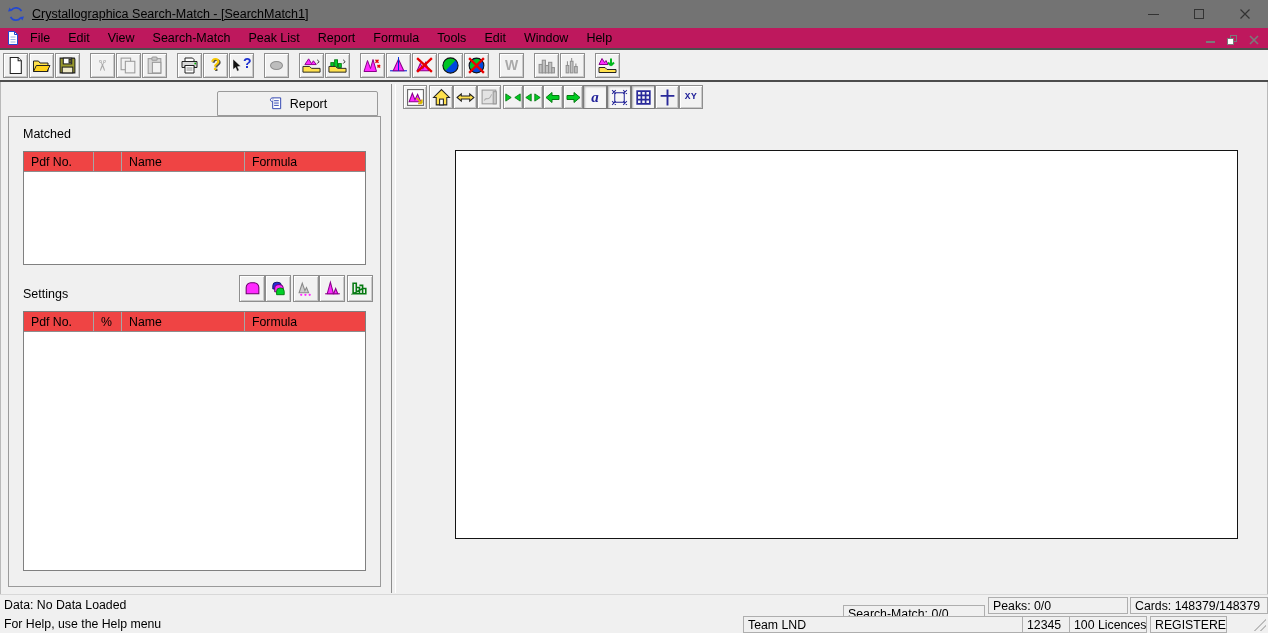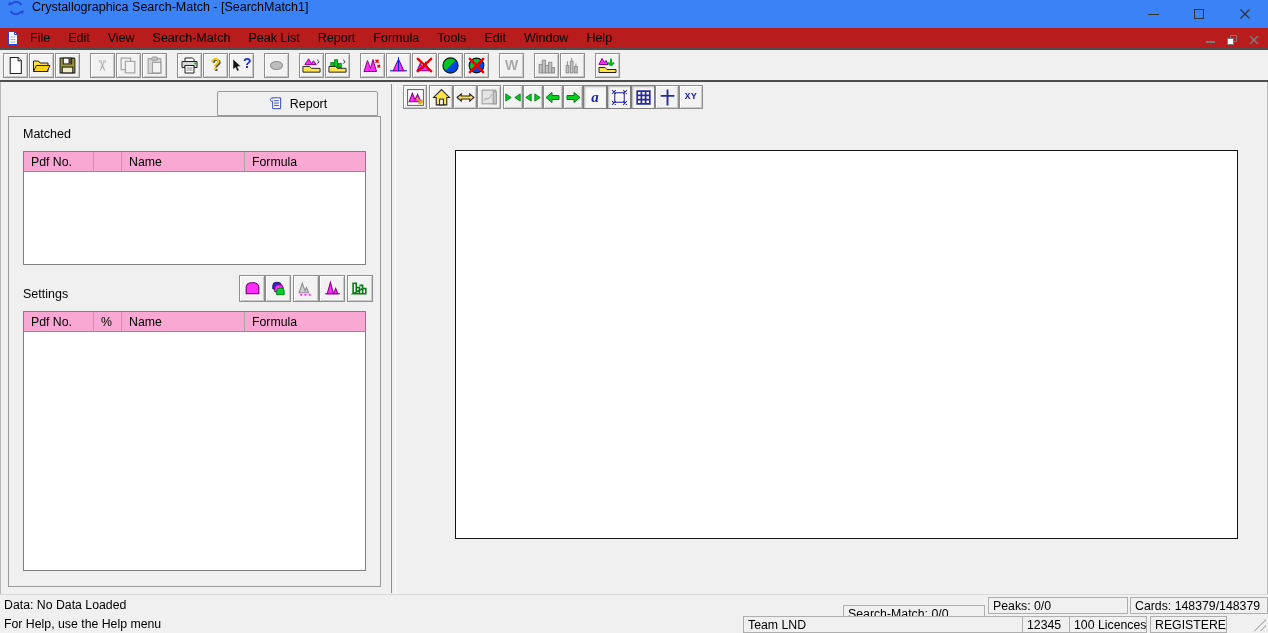--- a/index.html
+++ b/index.html
@@ -2,31 +2,31 @@
 <html><head>
 <meta charset="utf-8">
 <style>
   * { margin:0; padding:0; box-sizing:border-box; }
   html,body { width:1268px; height:633px; }
   body { font-family:"Liberation Sans", sans-serif; font-size:12px; color:#000; }
   #app { position:relative; width:1268px; height:633px; background:#f0f0f0; overflow:hidden;
          box-shadow: inset 0 0 0 1px rgba(140,140,140,.55); }
 
   
-  .titlebar { position:absolute; left:0; top:0; width:1268px; height:28px; background:#3b82f6;
-              display:flex; align-items:flex-start; }
+  .titlebar { position:absolute; left:0; top:0; width:1268px; height:28px; background:#737373;
+              display:flex; align-items:center;text-decoration:underline; }
   .titlebar .appicon { margin-left:8px; width:16px; height:16px; flex:0 0 auto; }
   .titlebar .title { margin-left:8px; font-size:12.5px; }
   .capgroup { position:absolute; right:0; top:0; height:28px; display:flex; }
   .cap { width:46px; height:28px; display:flex; align-items:center; justify-content:center; }
   .glyph-min { width:11px; height:1px; background:#333; }
   .glyph-max { width:10px; height:10px; border:1px solid #333; }
 
   
-  .menubar { position:absolute; left:0; top:28px; width:1268px; height:22px; background:#b91c1c;
+  .menubar { position:absolute; left:0; top:28px; width:1268px; height:22px; background:#be185d;
              border-bottom:2px solid #4d4d4d; display:flex; align-items:center; }
   .menubar .mdidoc { margin-left:5px; width:16px; height:16px; }
   .menu-item { padding:2px 9px 3px 9px; font-size:12.5px; }
   .mdi-ctl { position:absolute; right:7px; top:4px; display:flex; gap:8px; align-items:center; }
   .mdi-btn { width:14px; height:13px; display:flex; align-items:flex-end; justify-content:center; }
   .mdi-minbar { width:9px; height:2px; background:#7a7a7a; margin-bottom:2px; }
   .mdi-restore { position:relative; width:10px; height:10px; }
   .mdi-restore i { position:absolute; width:7px; height:7px; border:1px solid #7a7a7a; display:block; }
   .mdi-restore i:first-child { right:0; top:0; }
   .mdi-restore i:last-child { left:0; bottom:0; background:#fff; }
@@ -58,21 +58,21 @@
 
   
   .tab { position:absolute; background:#f0f0f0; border:1px solid #9a9a9a; border-radius:2px 2px 0 0;
          display:flex; align-items:center; justify-content:center; gap:7px; font-size:12.5px; }
   .tab .ticon { width:15px; height:15px; }
   .tab.active { border-bottom:none; z-index:3; }
   .tabpanel { position:absolute; left:8px; top:116px; width:373px; height:471px;
               border:1px solid #9a9a9a; background:#f0f0f0; z-index:2; }
   .sec-label { position:absolute; font-size:12.5px; }
   .tbl { position:absolute; width:343px; background:#fff; border:1px solid #808080; }
-  .tbl-head { display:grid; grid-template-columns:70px 28px 123px 1fr; height:20px; background:#f9a8d4;
+  .tbl-head { display:grid; grid-template-columns:70px 28px 123px 1fr; height:20px; background:#ef4444;
               border-bottom:1px solid #8d8d8d; }
   .tbl-head > div { border-right:1px solid #a6a6a6; padding:3px 0 0 7px; font-size:12.3px; overflow:hidden; }
   .tbl-head > div:last-child { border-right:none; }
   .tbl-body { background:#fff; }
   .cbtn { position:absolute; top:158px; width:26px; height:27px; background:#f2f2f2; border:1px solid #8e8e8e;
           box-shadow: inset 1px 1px 0 #ffffff, inset -1px -1px 0 #c9c9c9;
           display:flex; align-items:center; justify-content:center; }
   .splitter { position:absolute; left:391px; top:84px; width:5px; height:509px;
               border-left:1px solid #8d8d8d; border-right:1px solid #ffffff; background:#f0f0f0; }
 

